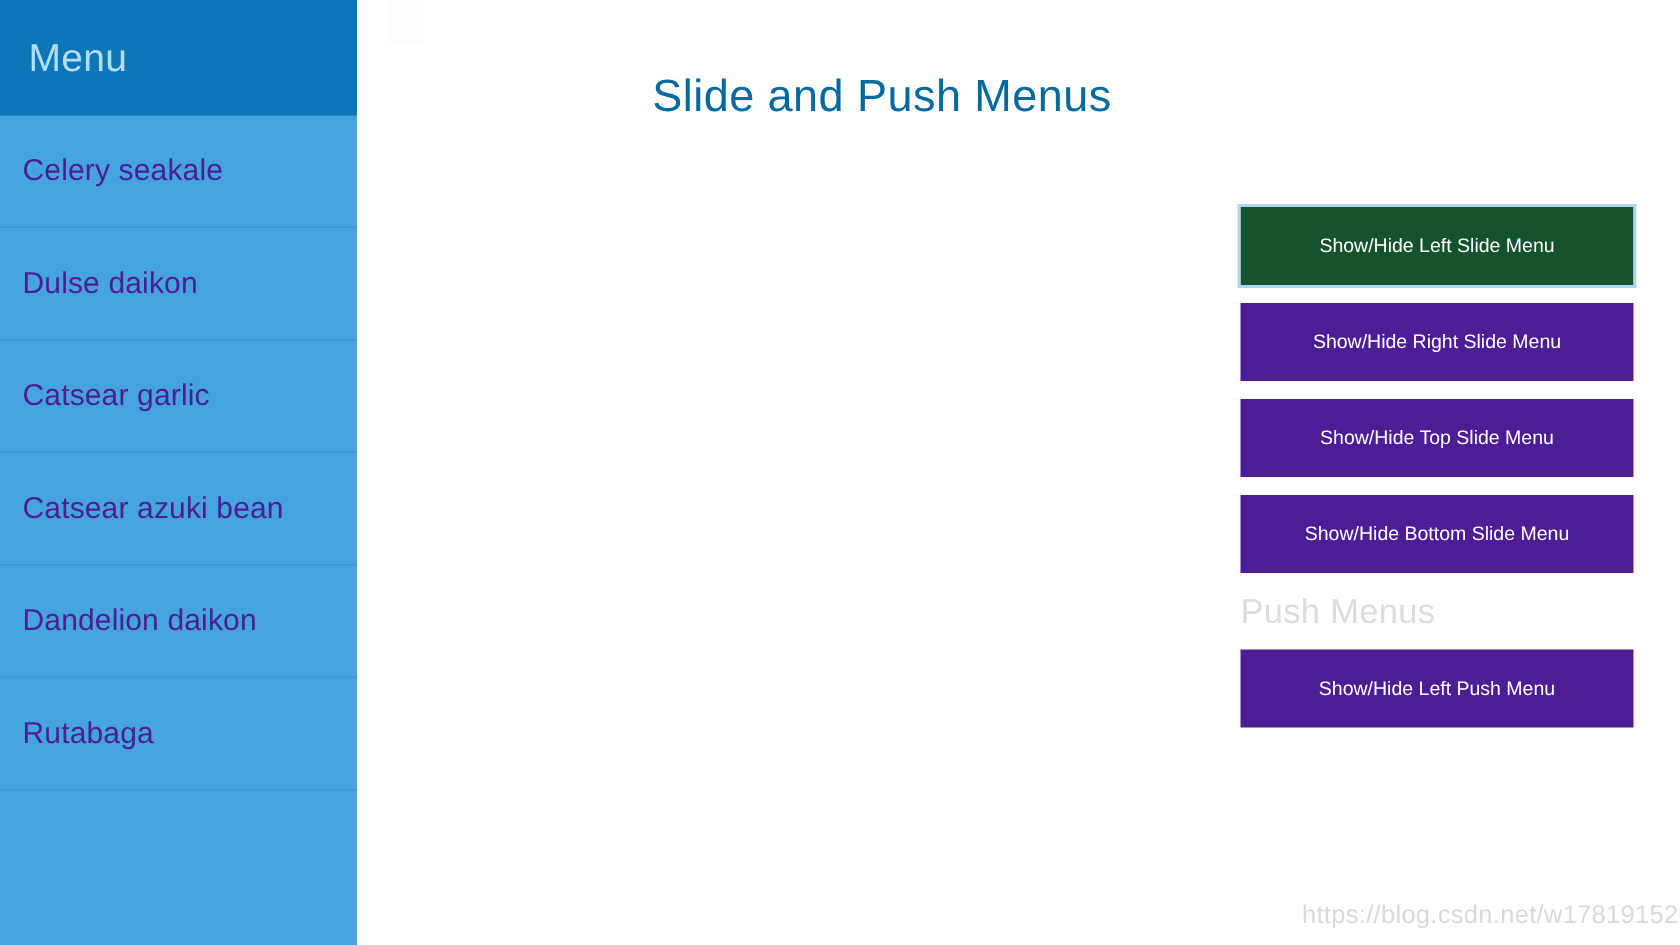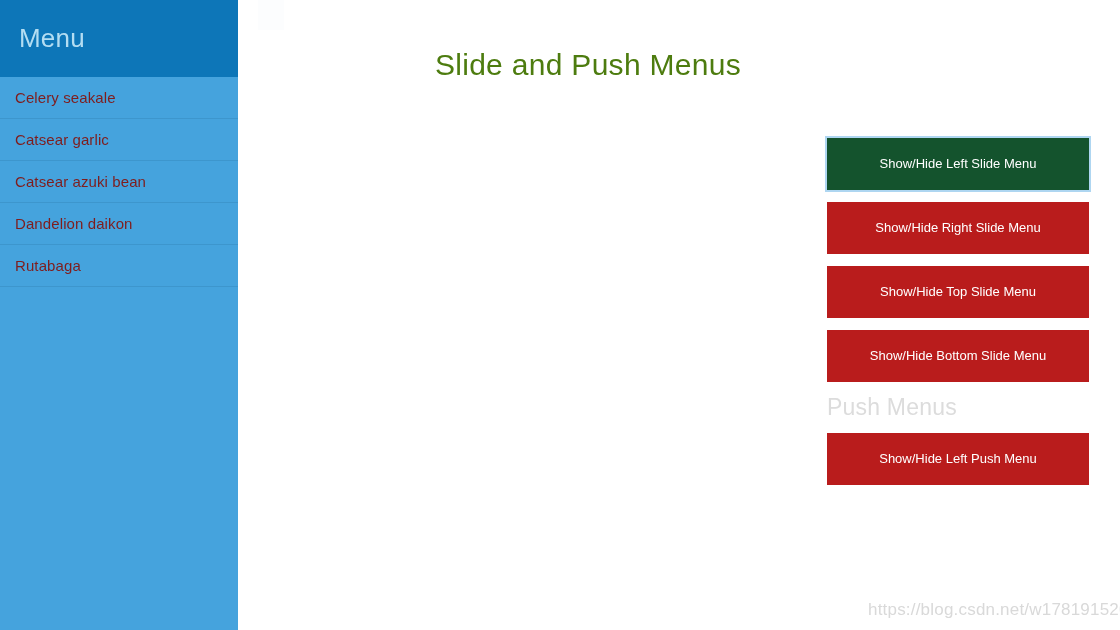--- a/index.html
+++ b/index.html
@@ -39,42 +39,42 @@
     font-weight: normal;
     color: #b3ddf2;
     letter-spacing: 0.2px;
   }
   #left-menu ul {
     list-style: none;
     margin: 0;
     padding: 0;
   }
   #left-menu li {
-    height: 42px;
+    height: 75px;
     display: flex;
     align-items: center;
     padding-left: 15px;
     box-sizing: border-box;
     border-bottom: 1px solid #3d96cd;
-    color: #7f1d1d;
-    font-size: 15px;
+    color: #4c1d95;
+    font-size: 20px;
     letter-spacing: 0.1px;
   }
 
   
   #page-title {
     position: absolute;
     left: 238px;
     top: 48px;
     width: 700px;
     text-align: center;
     margin: 0;
     font-size: 30px;
     font-weight: normal;
-    color: #4d7c0f;
+    color: #0369a1;
     letter-spacing: 0.3px;
   }
 
   
   #controls {
     position: absolute;
     left: 827px;
     top: 138px;
     width: 262px;
   }
@@ -87,21 +87,21 @@
   }
   #controls h3.second {
   }
   .btn {
     display: block;
     width: 262px;
     height: 52px;
     margin: 0 0 12px 0;
     border: none;
     padding: 0;
-    background: #b91c1c;
+    background: #4c1d95;
     color: #ffffff;
     font-family: "Liberation Sans", sans-serif;
     font-size: 13px;
     line-height: 52px;
     text-align: center;
     cursor: pointer;
     box-sizing: border-box;
   }
   .btn.primary {
     background: #14532d;
@@ -133,20 +133,21 @@
 </style>
 </head>
 <body>
 
 <nav id="left-menu">
   <div class="menu-header">
     <h3>Menu</h3>
   </div>
   <ul>
     <li>Celery seakale</li>
+    <li>Dulse daikon</li>
     <li>Catsear garlic</li>
     <li>Catsear azuki bean</li>
     <li>Dandelion daikon</li>
     <li>Rutabaga</li>
   </ul>
 </nav>
 
 <div id="artifact"></div>
 
 <h1 id="page-title">Slide and Push Menus</h1>

